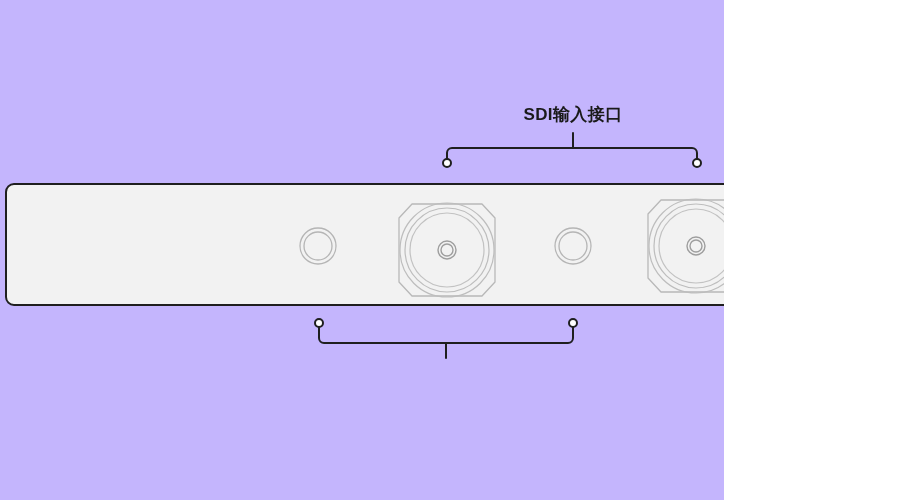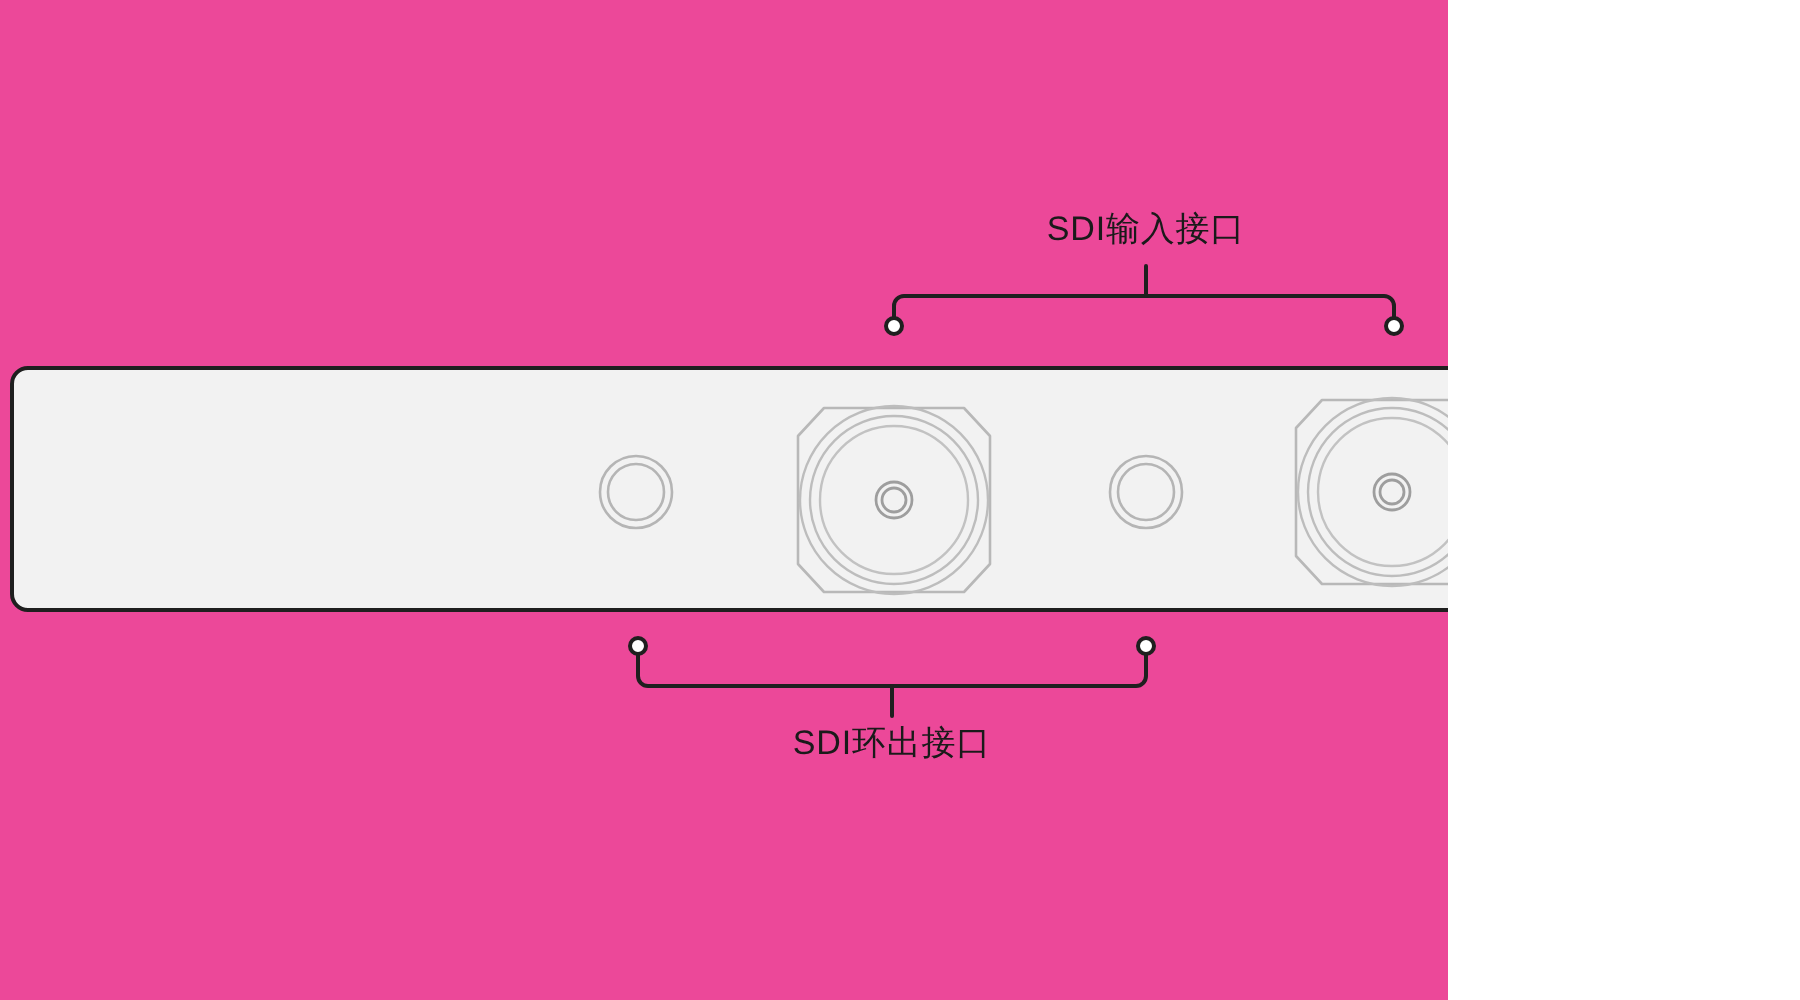--- a/index.html
+++ b/index.html
@@ -4,23 +4,24 @@
 <style>
   html, body {
     margin: 0;
     padding: 0;
     background: #ffffff;
   }
   #stage {
     position: relative;
     width: 724px;
     height: 500px;
-    background: #ec4899;
+    background: #c4b5fd;
     overflow: hidden;
     font-family: "Liberation Sans", "DejaVu Sans", sans-serif;
+    font-weight: bold;
   }
   #diagram-svg {
     position: absolute;
     left: 0;
     top: 0;
     width: 900px;
     height: 500px;
     display: block;
   }
   .callout-label {
@@ -114,15 +115,14 @@
                A 5 5 0 0 0 573 338
                L 573 327" fill="none" stroke="#1f1f1f" stroke-width="2" stroke-linecap="round" stroke-linejoin="round"></path>
       <line x1="446" y1="343" x2="446" y2="358" stroke="#1f1f1f" stroke-width="2" stroke-linecap="round"></line>
       <circle cx="319" cy="323" r="4" fill="#ffffff" stroke="#1f1f1f" stroke-width="2"></circle>
       <circle cx="573" cy="323" r="4" fill="#ffffff" stroke="#1f1f1f" stroke-width="2"></circle>
     </g>
   </svg>
 
   <div class="callout-label" id="label-sdi-in">SDI输入接口</div>
 
-  <div class="callout-label" id="label-sdi-loop">SDI环出接口</div>
 
 </div>
 
 </body></html>

